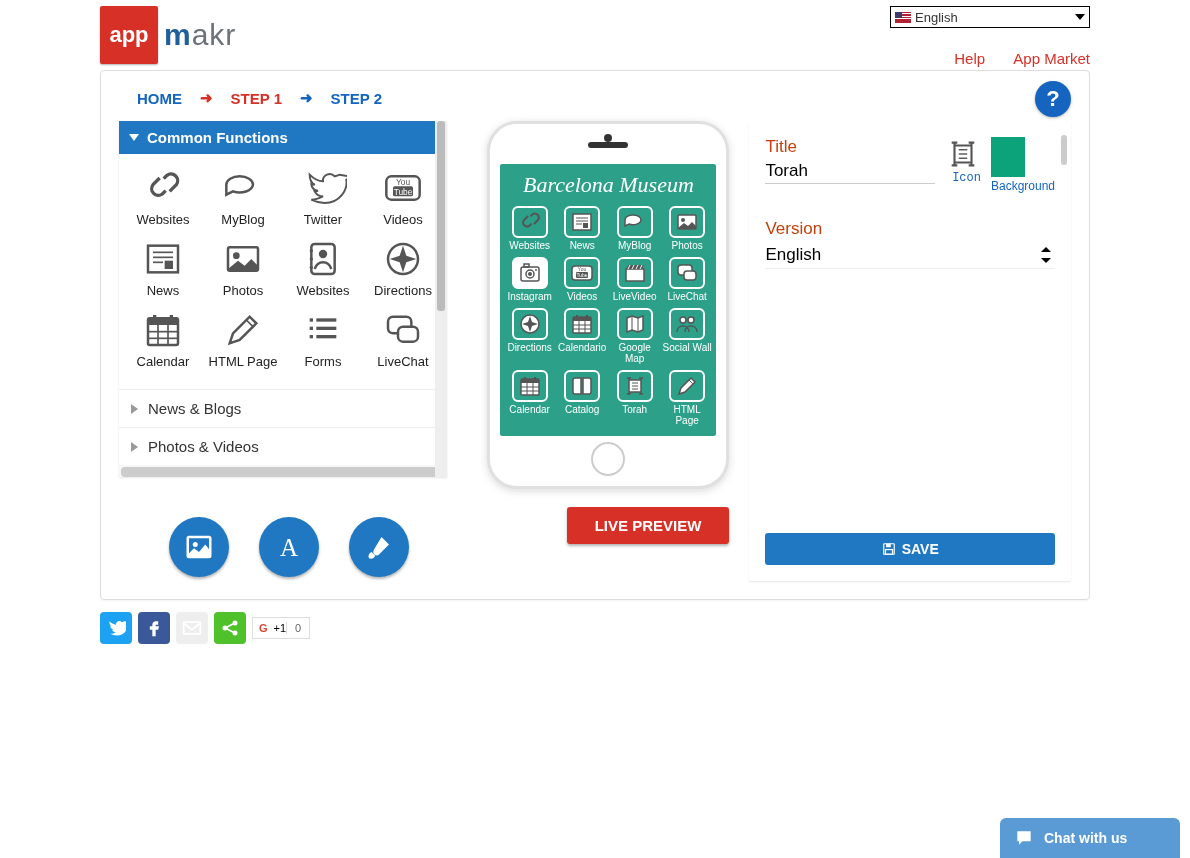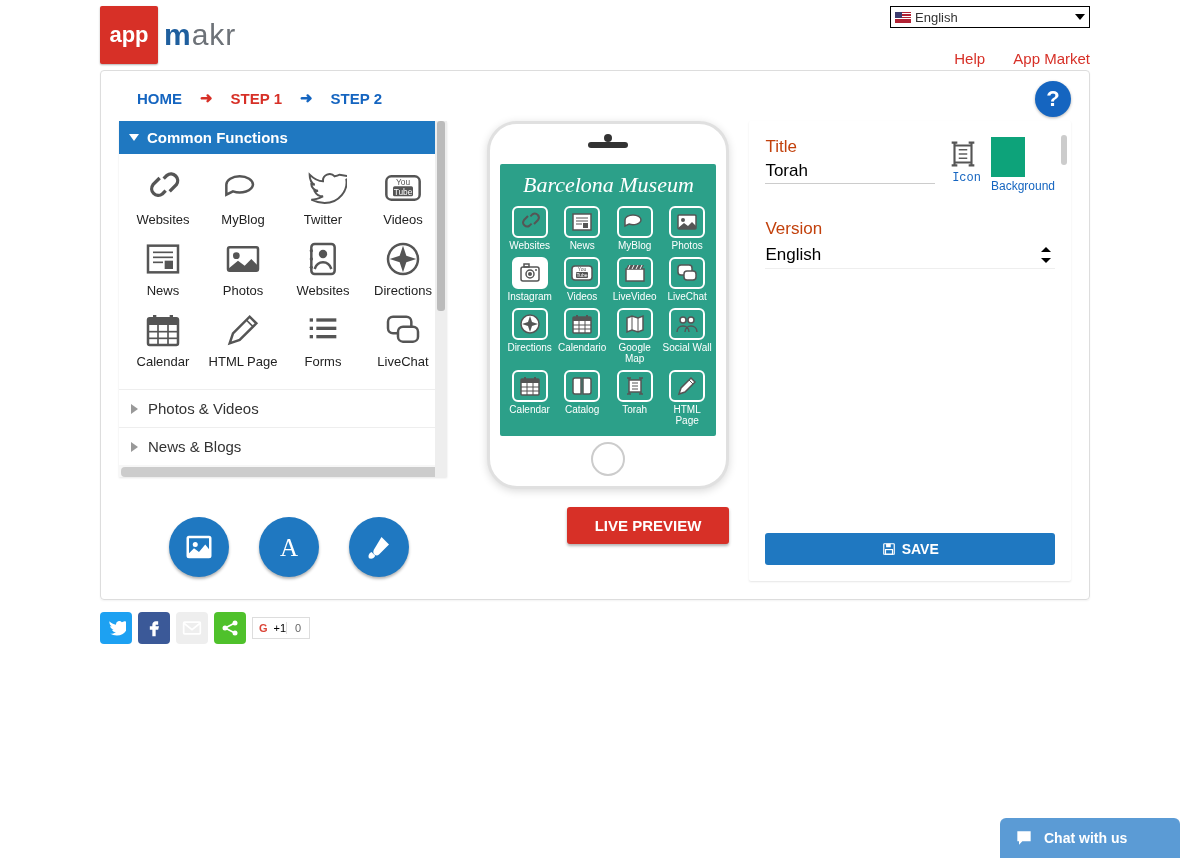--- a/index.html
+++ b/index.html
@@ -367,25 +367,25 @@
                   <svg viewBox="0 0 24 24">
                     <use href="#i-chat"></use>
                   </svg>
                   <div>LiveChat</div>
                 </div>
               </div>
         </div>
         <div id="acc-closed-list">
               <div class="acc-closed">
                 <span class="tri-r"></span>
-                <span>Photos &amp; Videos</span>
+                <span>News &amp; Blogs</span>
               </div>
               <div class="acc-closed">
                 <span class="tri-r"></span>
-                <span>News &amp; Blogs</span>
+                <span>Photos &amp; Videos</span>
               </div>
             </div>
         <div class="bottom-scroll"></div>
       </div>
       <div class="circle-btns">
         <div class="circ">
               <svg viewBox="0 0 24 24">
                 <use href="#i-image"></use>
               </svg>
             </div>

